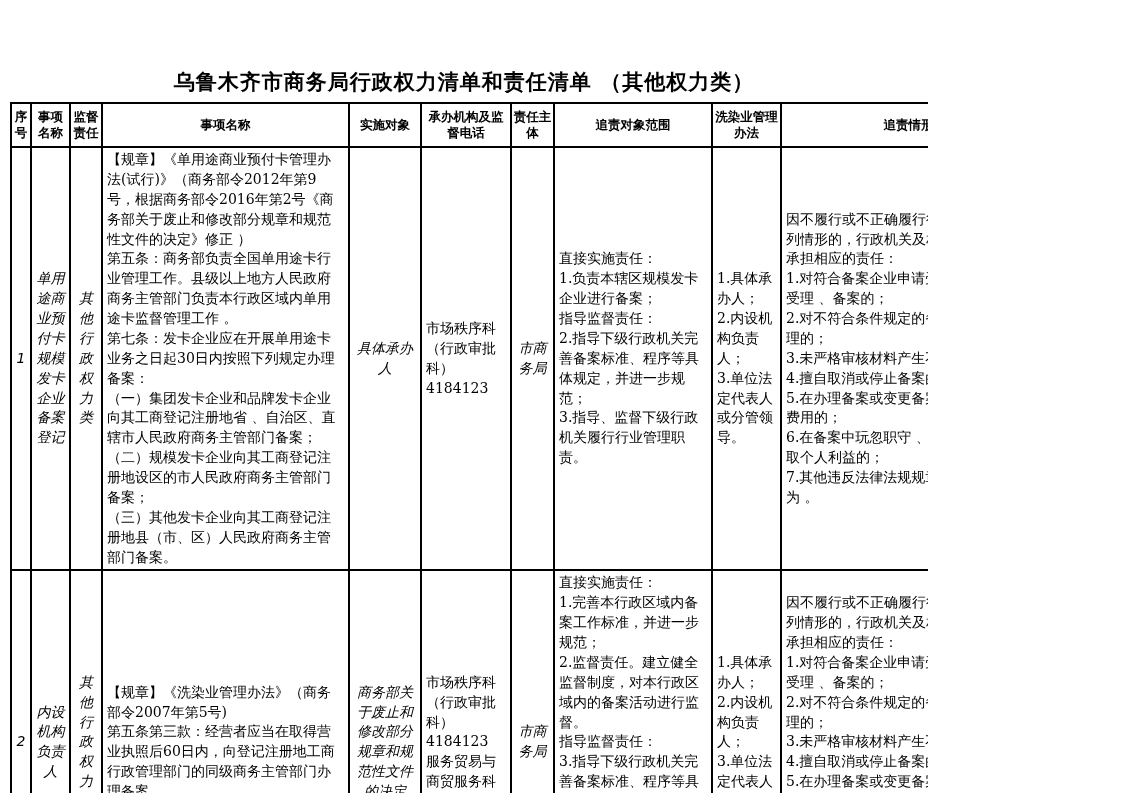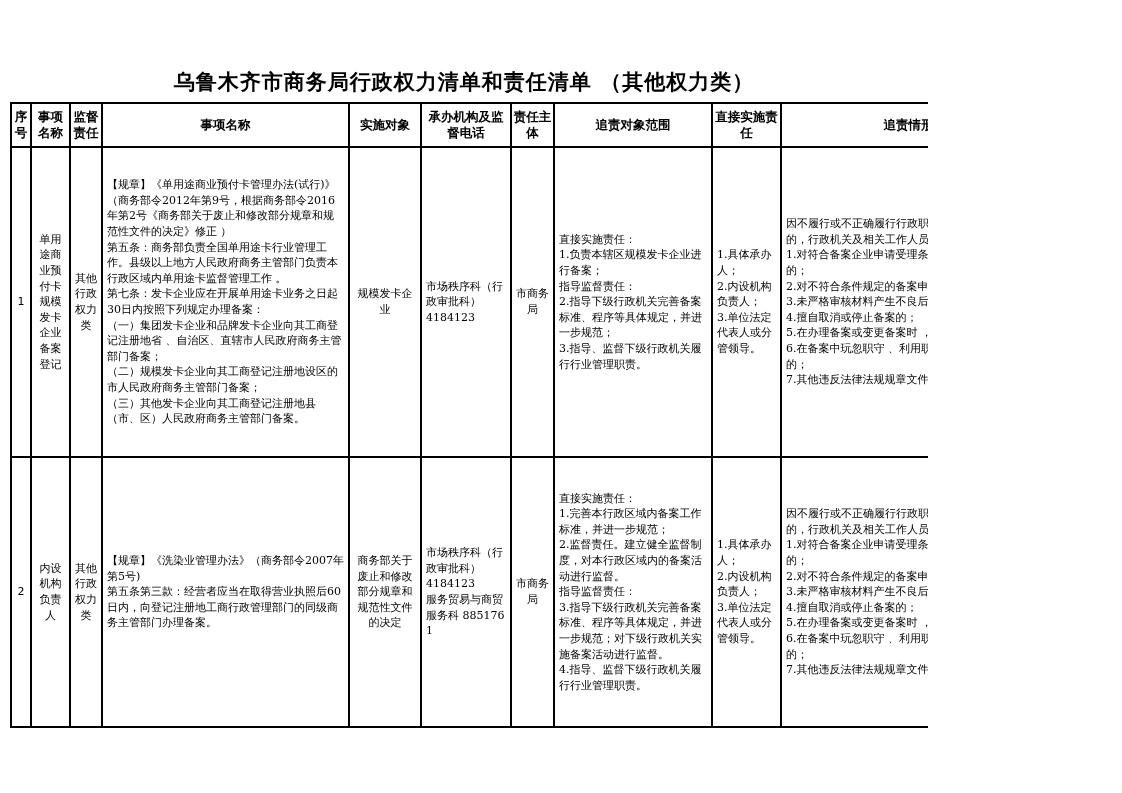--- a/index.html
+++ b/index.html
@@ -42,28 +42,28 @@
   .doc-table th {
     font-family: "DejaVu Sans", sans-serif;
     font-weight: bold;
     font-size: 12.5px;
     line-height: 1.25;
     text-align: center;
     padding: 3px 1px;
     height: 36px;
   }
   .doc-table td {
-    font-size: 11px;
+    font-size: 14px;
     line-height: 1.42;
     padding: 2px 4px;
     white-space: pre-line;
   }
   .row-1 { height: 310px; }
   .row-2 { height: 270px; }
-  .ctr { text-align: center; padding: 2px 2px; }
+  .ctr { text-align: center; padding: 2px 2px; font-style: italic; }
   .lft { text-align: left; }
   .num { font-family: "DejaVu Sans", sans-serif; }
 </style>
 </head>
 <body>
 
 <div class="page">
   <h1 class="title">乌鲁木齐市商务局行政权力清单和责任清单 （其他权力类）</h1>
 
   <table class="doc-table">
@@ -83,37 +83,37 @@
     <thead>
       <tr>
         <th>序号</th>
         <th>事项名称</th>
         <th>监督责任</th>
         <th>事项名称</th>
         <th>实施对象</th>
         <th>承办机构及监督电话</th>
         <th>责任主体</th>
         <th>追责对象范围</th>
-        <th>直接实施责任</th>
+        <th>洗染业管理办法</th>
         <th>追责情形</th>
         <th>备注</th>
       </tr>
     </thead>
     <tbody>
       <tr class="row-1">
         <td class="ctr num">1</td>
         <td class="ctr">单用途商业预付卡规模发卡企业备案登记</td>
         <td class="ctr">其他行政权力类</td>
         <td class="lft">【规章】《单用途商业预付卡管理办法(试行)》（商务部令2012年第9号，根据商务部令2016年第2号《商务部关于废止和修改部分规章和规范性文件的决定》修正 ）
 第五条：商务部负责全国单用途卡行业管理工作。县级以上地方人民政府商务主管部门负责本行政区域内单用途卡监督管理工作 。
 第七条：发卡企业应在开展单用途卡业务之日起30日内按照下列规定办理备案：
 （一）集团发卡企业和品牌发卡企业向其工商登记注册地省 、自治区、直辖市人民政府商务主管部门备案；
 （二）规模发卡企业向其工商登记注册地设区的市人民政府商务主管部门备案；
 （三）其他发卡企业向其工商登记注册地县（市、区）人民政府商务主管部门备案。</td>
-        <td class="ctr">规模发卡企业</td>
+        <td class="ctr">具体承办人</td>
         <td class="lft">市场秩序科（行政审批科）
 4184123</td>
         <td class="ctr">市商务局</td>
         <td class="lft">直接实施责任：
 1.负责本辖区规模发卡企业进行备案；
 指导监督责任：
 2.指导下级行政机关完善备案标准、程序等具体规定，并进一步规范；
 3.指导、监督下级行政机关履行行业管理职责。</td>
         <td class="lft">1.具体承办人；
 2.内设机构负责人；

